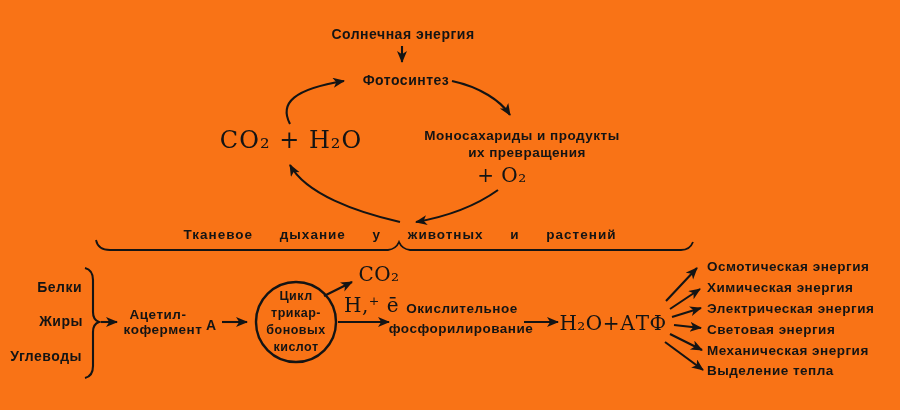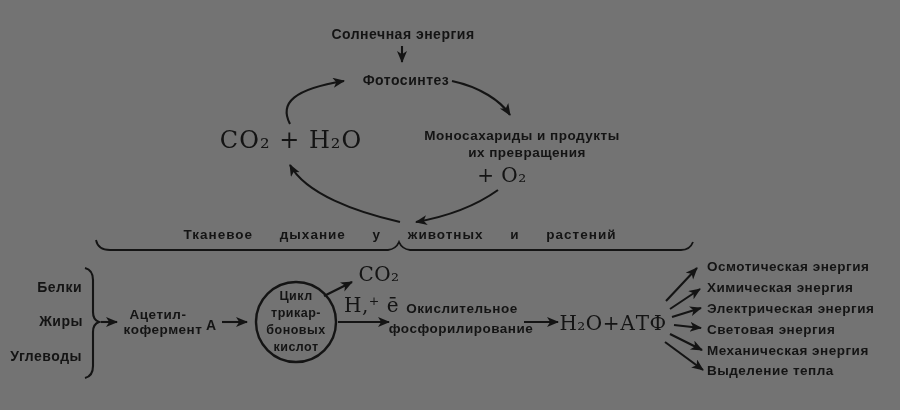--- a/index.html
+++ b/index.html
@@ -1,16 +1,16 @@
 <!DOCTYPE html>
 <html><head>
 <meta charset="utf-8">
 <style>
   html,body{margin:0;padding:0;background:#ffffff;}
-  .canvas{position:relative;width:900px;height:410px;background:#737373;overflow:hidden;
+  .canvas{position:relative;width:900px;height:410px;background:#f97316;overflow:hidden;
           font-family:"Liberation Sans",sans-serif;}
   svg{display:block;}
   text{fill:#141414;}
   .lbl{font-family:"Liberation Sans",sans-serif;font-weight:bold;letter-spacing:.5px;}
   .lbl-s{font-size:13.5px;}
   .lbl-m{font-size:14px;}
   .frm{font-family:"DejaVu Serif","Liberation Serif",serif;font-weight:500;}
   .frm-lg{font-size:24px;letter-spacing:1px;}
   .frm-md{font-size:20px;letter-spacing:.5px;}
   .ink{stroke:#141414;fill:none;}

